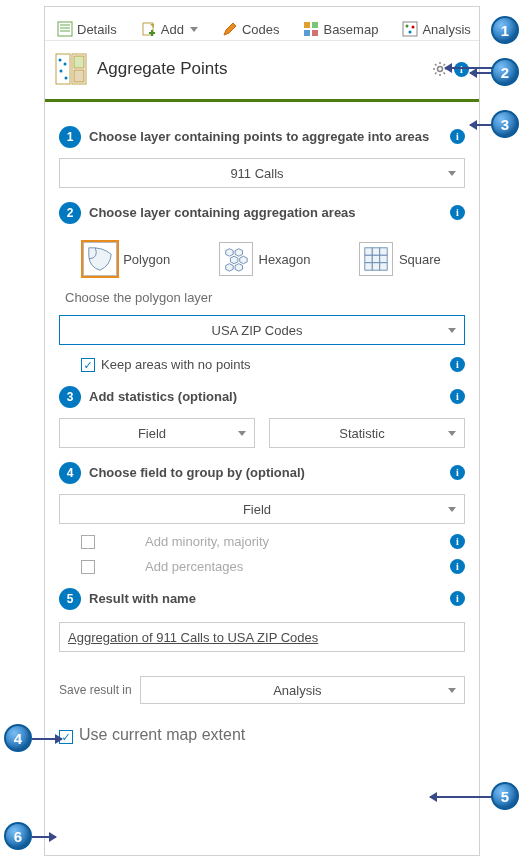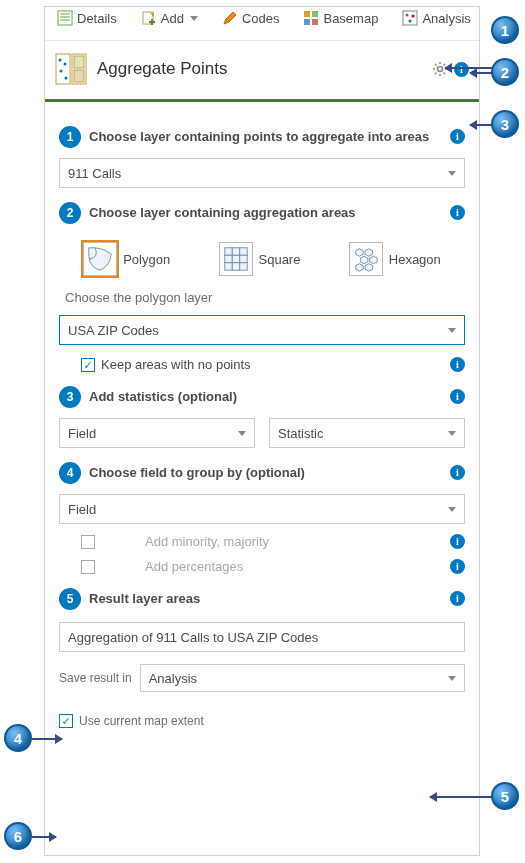--- a/index.html
+++ b/index.html
@@ -17,21 +17,21 @@
     position: absolute;
     left: 44px;
     top: 6px;
     width: 436px;
     height: 850px;
     border: 1px solid #d1d1d1;
     background: #fff;
   }
   .toolbar {
     display: flex;
-    align-items: flex-start;
+    align-items: flex-end;
     height: 34px;
     padding: 0 6px;
     border-bottom: 1px solid #e7e7e7;
     gap: 2px;
   }
   .toolbar .tbtn {
     display: flex;
     align-items: center;
     gap: 4px;
     padding: 3px 6px;
@@ -111,20 +111,21 @@
   .dd {
     margin-top: 10px;
     height: 30px;
     width: 100%;
     border: 1px solid #ccc;
     display: flex;
     align-items: center;
     padding: 0 8px;
     background: #fff;
     color: #4c4c4c;
+    text-align: center;
   }
   .dd.blue { border-color: #0079c1; }
   .dd .val { flex: 1; }
   .shape-row {
     display: flex;
     justify-content: space-around;
     margin: 14px 0 6px 0;
   }
   .shape {
     display: flex;
@@ -157,25 +158,26 @@
   .statrow .dd { flex: 1; margin-top: 0; width: auto; }
   .textin {
     margin-top: 12px;
     height: 30px;
     width: 100%;
     border: 1px solid #ccc;
     padding: 0 8px;
     display: flex;
     align-items: center;
     background: #fff;
+    text-decoration: underline;
   }
   .save-row {
     display: flex;
     align-items: center;
-    margin-top: 12px;
+    margin-top: 24px;
     gap: 8px;
   }
   .save-row .savelbl { font-size: 12px; color: #6e6e6e; }
   .save-row .dd { flex: 1; margin-top: 0; height: 28px; }
   .cb {
     width: 14px; height: 14px;
     border: 1px solid #0079c1;
     display: inline-flex;
     align-items: center;
     justify-content: center;
@@ -353,49 +355,49 @@
               <path d="M3 3 Q18 2 27 10 Q26 22 15 27 Q4 24 3 12 Z" fill="#eef3f8" stroke="#6a8db3" stroke-width="1"></path>
               <path d="M10 3 Q14 14 3 15" fill="none" stroke="#6a8db3"></path>
             </svg>
         </span>
         <span>Polygon</span>
       </div>
       <div class="shape">
         <span class="sico">
           <svg viewBox="0 0 30 30" width="28" height="28">
               <g fill="#eef3f8" stroke="#6a8db3">
+                <polygon points="8,4 12,6 12,10 8,12 4,10 4,6"></polygon>
+                <polygon points="18,4 22,6 22,10 18,12 14,10 14,6"></polygon>
+                <polygon points="13,12 17,14 17,18 13,20 9,18 9,14"></polygon>
+                <polygon points="23,12 27,14 27,18 23,20 19,18 19,14"></polygon>
+                <polygon points="8,20 12,22 12,26 8,28 4,26 4,22"></polygon>
+                <polygon points="18,20 22,22 22,26 18,28 14,26 14,22"></polygon>
+              </g>
+            </svg>
+        </span>
+        <span>Hexagon</span>
+      </div>
+      <div class="shape">
+        <span class="sico">
+          <svg viewBox="0 0 30 30" width="28" height="28">
+              <g fill="#eef3f8" stroke="#6a8db3">
                 <rect x="3" y="3" width="8" height="8"></rect>
                 <rect x="11" y="3" width="8" height="8"></rect>
                 <rect x="19" y="3" width="8" height="8"></rect>
                 <rect x="3" y="11" width="8" height="8"></rect>
                 <rect x="11" y="11" width="8" height="8"></rect>
                 <rect x="19" y="11" width="8" height="8"></rect>
                 <rect x="3" y="19" width="8" height="8"></rect>
                 <rect x="11" y="19" width="8" height="8"></rect>
                 <rect x="19" y="19" width="8" height="8"></rect>
               </g>
             </svg>
         </span>
         <span>Square</span>
       </div>
-      <div class="shape">
-        <span class="sico">
-          <svg viewBox="0 0 30 30" width="28" height="28">
-              <g fill="#eef3f8" stroke="#6a8db3">
-                <polygon points="8,4 12,6 12,10 8,12 4,10 4,6"></polygon>
-                <polygon points="18,4 22,6 22,10 18,12 14,10 14,6"></polygon>
-                <polygon points="13,12 17,14 17,18 13,20 9,18 9,14"></polygon>
-                <polygon points="23,12 27,14 27,18 23,20 19,18 19,14"></polygon>
-                <polygon points="8,20 12,22 12,26 8,28 4,26 4,22"></polygon>
-                <polygon points="18,20 22,22 22,26 18,28 14,26 14,22"></polygon>
-              </g>
-            </svg>
-        </span>
-        <span>Hexagon</span>
-      </div>
     </div>
     <div class="sublabel">Choose the polygon layer</div>
     <div class="dd blue">
       <span class="val">USA ZIP Codes</span>
       <span class="caret-down"></span>
     </div>
     <div class="check-row indent">
       <span class="cb checked"></span>
       <span class="lbl">Keep areas with no points</span>
       <span class="info-icon">i</span>
@@ -432,37 +434,37 @@
       <span class="info-icon">i</span>
     </div>
     <div class="sub-check indent">
       <span class="cb plain"></span>
       <span class="lbl">Add percentages</span>
       <span class="info-icon">i</span>
     </div>
 
     <div class="step">
       <span class="stepnum">5</span>
-      <span class="steplabel">Result layer areas</span>
+      <span class="steplabel">Result with name</span>
       <span class="info-icon">i</span>
     </div>
     <div class="textin">
       <span>Aggregation of 911 Calls to USA ZIP Codes</span>
     </div>
     <div class="save-row">
       <span class="savelbl">Save result in</span>
       <div class="dd">
         <span class="val">Analysis</span>
         <span class="caret-down"></span>
       </div>
     </div>
 
     <div class="check-row" style="margin-top:22px">
       <span class="cb checked"></span>
-      <span class="lbl" style="font-size:12px;color:#6e6e6e">Use current map extent</span>
+      <span class="lbl" style="font-size:16px;color:#6e6e6e">Use current map extent</span>
     </div>
 
   </div>
 </div>
 
 <div class="bubble" style="left:491px; top:16px">1</div>
 <div class="arrow" style="left:445px; top:67px; width:48px"></div>
 
 <div class="bubble" style="left:491px; top:58px">2</div>
 <div class="arrow" style="left:470px; top:72px; width:22px"></div>

